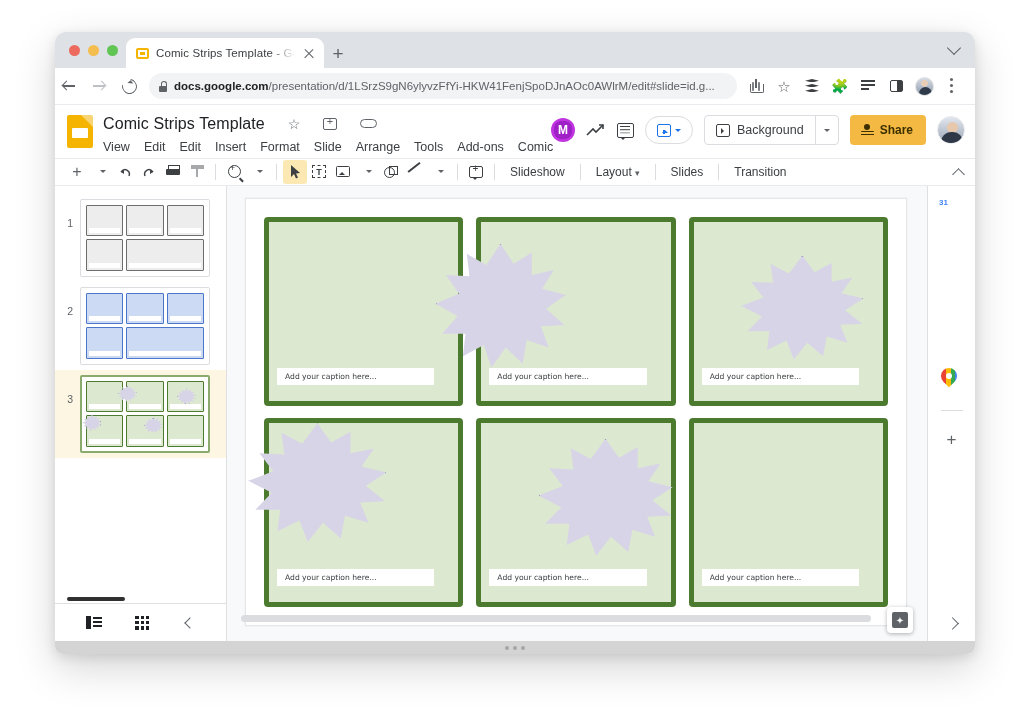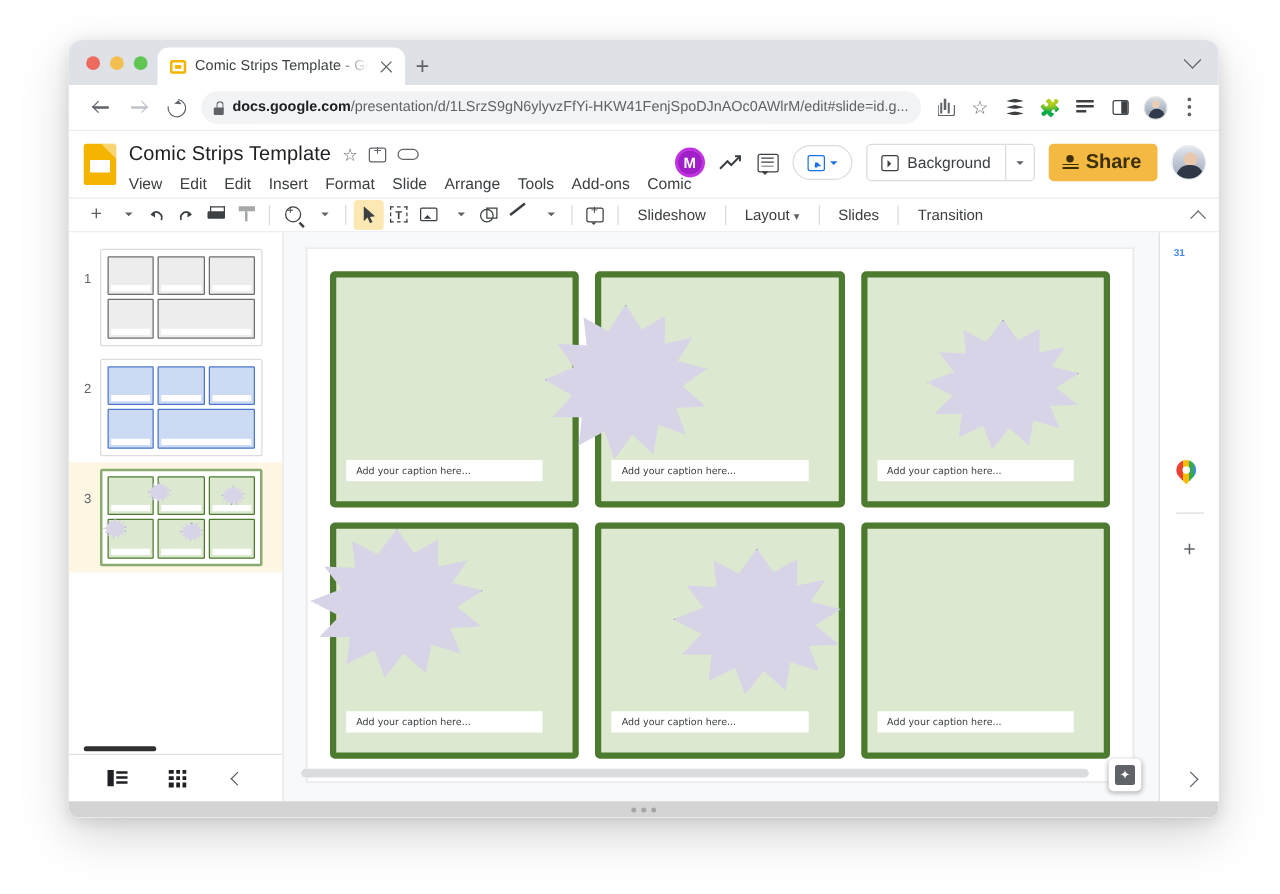--- a/index.html
+++ b/index.html
@@ -68,21 +68,21 @@
   }
   .tabstrip-chevron::after {
     content:""; position:absolute; left:2px; top:2px; width:9px; height:9px;
     border-right: 1.6px solid #5f6368; border-bottom: 1.6px solid #5f6368;
     transform: rotate(45deg);
   }
 
   
   .omnirow {
     height: 38px; background: #fff; display: flex; align-items: center;
-    gap: 2px; padding: 0 10px 0 12px; border-bottom: 1px solid #e8eaed;
+    gap: 2px; padding: 0 10px 0 0; border-bottom: 1px solid #e8eaed;
   }
   .navbtn { width: 28px; height: 28px; display:flex; align-items:center; justify-content:center; flex:0 0 auto; }
   .arrow-l, .arrow-r { width: 14px; height: 14px; position: relative; }
   .arrow-l::before, .arrow-r::before {
     content:""; position:absolute; left:1px; top:6px; width:12px; height:1.5px; background:#5f6368;
   }
   .arrow-l::after {
     content:""; position:absolute; left:1px; top:3px; width:6px; height:6px;
     border-left:1.5px solid #5f6368; border-bottom:1.5px solid #5f6368; transform: rotate(45deg);
   }
@@ -149,21 +149,21 @@
     position: relative; flex: 0 0 auto; margin: 3px 10px 0 0;
   }
   .slides-logo::before {
     content:""; position:absolute; right:0; top:0; border:6px solid transparent;
     border-top-color:#fff; border-right-color:#fff; opacity:.45;
   }
   .slides-logo::after {
     content:""; position:absolute; left:5px; top:13px; width:16px; height:10px; background:#fff; border-radius:1px;
   }
   .doc-title-area { display:flex; flex-direction:column; gap:2px; }
-  .doc-title-row { display:flex; align-items:center; gap:9px; height:23px; }
+  .doc-title-row { display:flex; align-items:center; gap:23px; height:23px; }
   .doc-title { font-size: 16px; color: #202124; letter-spacing: .1px; }
   .hdr-ico { color:#5f6368; font-size:13px; line-height:1; }
   .ic-star2 { font-size:14px; }
   .ic-movefolder { width:14px; height:12px; border:1.4px solid #5f6368; border-radius:2px; position:relative; }
   .ic-movefolder::after { content:"+"; position:absolute; left:2.3px; top:-3.6px; font-size:11px; color:#5f6368; }
   .ic-cloud { width:15px; height:9px; position:relative; }
   .ic-cloud::before {
     content:""; position:absolute; left:0; bottom:0; width:15px; height:7px;
     border:1.4px solid #5f6368; border-radius: 7px; border-bottom-color:#5f6368;
   }
@@ -214,21 +214,21 @@
   .ss-div { width:1px; height:100%; background:#dadce0; }
   .ss-caret { padding: 0 8px; display:flex; align-items:center; height:100%; }
   .share-btn {
     height: 30px; background: #f4b942; border-radius: 4px; display:flex; align-items:center;
     gap: 6px; padding: 0 13px 0 11px;
   }
   .ic-lockperson { width:13px; height:13px; position:relative; }
   .ic-lockperson::before { content:""; position:absolute; left:3.5px; top:0; width:6px; height:6px; border-radius:50%; background:#3c2f00; }
   .ic-lockperson::after { content:""; position:absolute; left:0; bottom:1px; width:13px; height:5px; border-radius:1px;
       background: repeating-linear-gradient(#3c2f00 0 1.4px, transparent 1.4px 2.6px); }
-  .share-label { font-size: 16px; color: #3c2f00; font-weight: 700; }
+  .share-label { font-size: 12px; color: #3c2f00; font-weight: 700; }
   .avatar-big {
     width: 28px; height: 28px; border-radius: 50%; overflow:hidden; position:relative;
     background: linear-gradient(#e3e7ee, #9aa6b7); border:1px solid #e8eaed;
   }
   .avatar-big::before {
     content:""; position:absolute; left:9px; top:5px; width:11px; height:11px; border-radius:50%; background:#e7c8ac;
   }
   .avatar-big::after {
     content:""; position:absolute; left:3px; bottom:0; width:22px; height:11px; border-radius: 10px 10px 0 0; background:#2e3847;
   }

